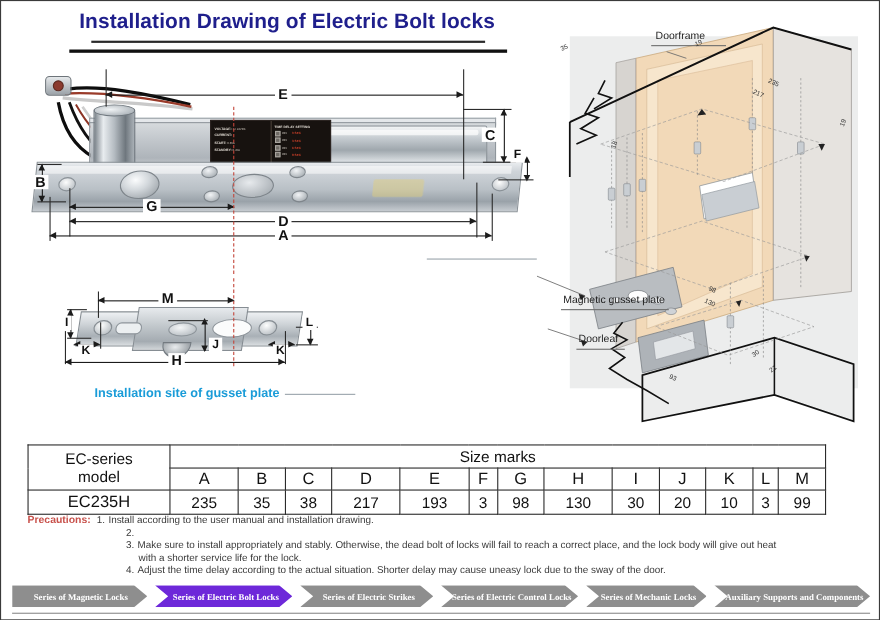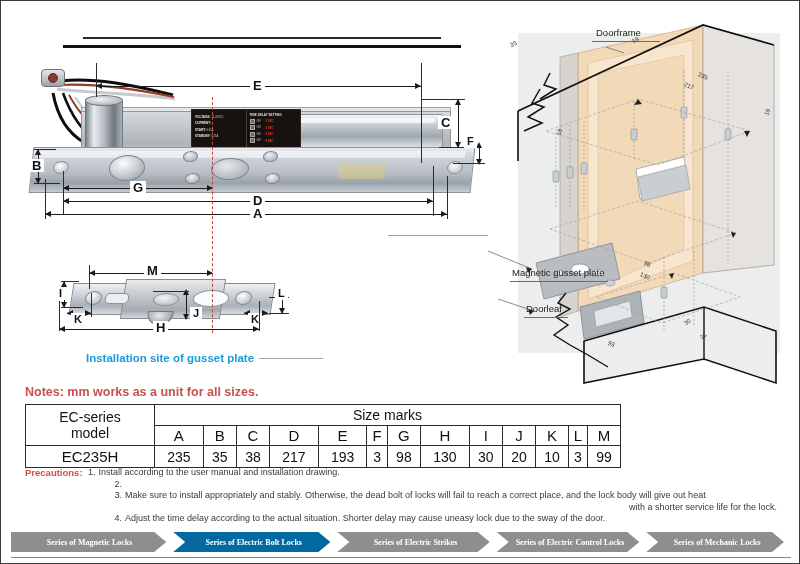--- a/index.html
+++ b/index.html
@@ -89,49 +89,52 @@
 
   
   #iso-panel{position:absolute;left:487px;top:10px;width:308px;height:378px;overflow:hidden;}
   #iso-bg{position:absolute;left:30px;top:22px;width:262px;height:320px;background:#eceded;}
   .iso-label{position:absolute;font-size:9.5px;color:#1c1c1c;background:transparent;white-space:nowrap;}
   .iso-ul{position:absolute;height:1px;background:#6d6d6d;}
   .iso-dim{position:absolute;font-size:6px;color:#333;}
 
   
   #notes{position:absolute;left:24px;top:384px;font-size:12.5px;font-weight:bold;color:#c8514b;}
-  #size-table{position:absolute;left:24px;top:403px;width:596px;border-collapse:collapse;}
+  #size-table{position:absolute;left:24px;top:403px;width:726px;border-collapse:collapse;}
   #size-table td,#size-table th{border:1px solid #2b2b2b;text-align:center;font-weight:normal;color:#111;background:#fff;}
   #size-table .model-head{width:128px;font-size:14px;line-height:16px;padding:3px 0;}
   #size-table .size-marks{font-size:14px;padding:2px 0;}
   #size-table .letter{font-size:15px;padding:1px 0;}
   #size-table .model-val{font-size:15px;padding:2px 0;}
   #size-table .val{font-size:14px;padding:2px 0;}
 
   
   #precautions{position:absolute;left:24px;top:466px;width:752px;font-size:9px;color:#3a3a3a;line-height:11.6px;}
   #prec-label{color:#c8514b;font-weight:bold;font-size:9.5px;}
   .prec-row{display:flex;}
   .prec-num{width:13px;text-align:right;margin-right:3px;flex:none;}
   .prec-indent{margin-left:84px;}
 
   
   #navbar{position:absolute;left:10px;top:531px;width:780px;height:20px;display:flex;align-items:stretch;}
   .nav-tab{position:relative;height:20px;background:#8e8e8e;color:#fff;display:flex;align-items:center;justify-content:center;
     font-family:"Liberation Serif",serif;font-size:8px;font-weight:bold;white-space:nowrap;margin-right:7px;
     clip-path:polygon(0 0,calc(100% - 12px) 0,100% 50%,calc(100% - 12px) 100%,0 100%,12px 50%);padding:0 6px 0 10px;}
   .nav-tab:first-child{clip-path:polygon(0 0,calc(100% - 12px) 0,100% 50%,calc(100% - 12px) 100%,0 100%);padding-left:8px;}
-  .nav-tab.active{background:#0369a1;}
+  .nav-tab.active{background:#6d28d9;}
   #nav-rule{position:absolute;left:10px;top:556px;width:780px;height:1px;background:#8a8a8a;}
 </style>
 </head>
 <body>
 
 <div id="page">
 
+  <div id="title-wrap">
+    <div id="title">Installation Drawing of Electric Bolt locks</div>
+  </div>
   <div id="title-rule1"></div>
   <div id="title-rule2"></div>
 
   <div id="lock-assembly" class="drawing">
 
     <div id="wires">
       <svg width="200" height="120" style="position:absolute;left:0;top:0;">
         <path d="M38 22 C 70 18, 110 26, 150 36" stroke="#0d0d0d" stroke-width="3" fill="none"></path>
         <path d="M34 30 C 66 34, 108 34, 152 40" stroke="#c9c9c9" stroke-width="3" fill="none"></path>
         <path d="M36 26 C 72 24, 112 30, 151 38" stroke="#9a3b2a" stroke-width="2.2" fill="none"></path>
@@ -396,21 +399,20 @@
     <div class="iso-dim" style="left:196px;top:72px;transform:rotate(24deg);">217</div>
     <div class="iso-dim" style="left:276px;top:98px;transform:rotate(-70deg);">19</div>
     <div class="iso-dim" style="left:68px;top:118px;transform:rotate(-70deg);">18</div>
     <div class="iso-dim" style="left:156px;top:250px;transform:rotate(24deg);">98</div>
     <div class="iso-dim" style="left:152px;top:262px;transform:rotate(24deg);">130</div>
     <div class="iso-dim" style="left:196px;top:308px;transform:rotate(-36deg);">30</div>
     <div class="iso-dim" style="left:212px;top:322px;transform:rotate(-36deg);">21</div>
     <div class="iso-dim" style="left:120px;top:330px;transform:rotate(24deg);">93</div>
   </div>
 
-  <div id="notes">Notes: mm works as a unit for all sizes.</div>
 
   <table id="size-table">
     <tbody>
         <tr>
       <td class="model-head" rowspan="2">
         <div>EC-series</div>
         <div>model</div>
       </td>
       <td class="size-marks" colspan="13">Size marks</td>
     </tr>
@@ -454,31 +456,32 @@
       <span class="prec-num">1.</span>
       <span>Install according to the user manual and installation drawing.</span>
     </div>
     <div class="prec-row prec-indent">
       <span class="prec-num">2.</span>
     </div>
     <div class="prec-row prec-indent">
       <span class="prec-num">3.</span>
       <span>Make sure to install appropriately and stably. Otherwise, the dead bolt of locks will fail to reach a correct place, and the lock body will give out heat</span>
     </div>
-    <div class="prec-row" style="margin-left:101px;justify-content:flex-end;">
+    <div class="prec-row" style="margin-left:101px;">
       <span>with a shorter service life for the lock.</span>
     </div>
     <div class="prec-row prec-indent">
       <span class="prec-num">4.</span>
       <span>Adjust the time delay according to the actual situation. Shorter delay may cause uneasy lock due to the sway of the door.</span>
     </div>
   </div>
 
   <div id="navbar">
     <div class="nav-tab" style="width:145px;">Series of Magnetic Locks</div>
     <div class="nav-tab active" style="width:145px;">Series of Electric Bolt Locks</div>
     <div class="nav-tab" style="width:140px;">Series of Electric Strikes</div>
     <div class="nav-tab" style="width:130px;">Series of Electric Control Locks</div>
     <div class="nav-tab" style="width:125px;">Series of Mechanic Locks</div>
+    <div class="nav-tab" style="width:140px;margin-right:0;">Auxiliary Supports and Components</div>
   </div>
   <div id="nav-rule"></div>
 
 </div>
 
 </body></html>

